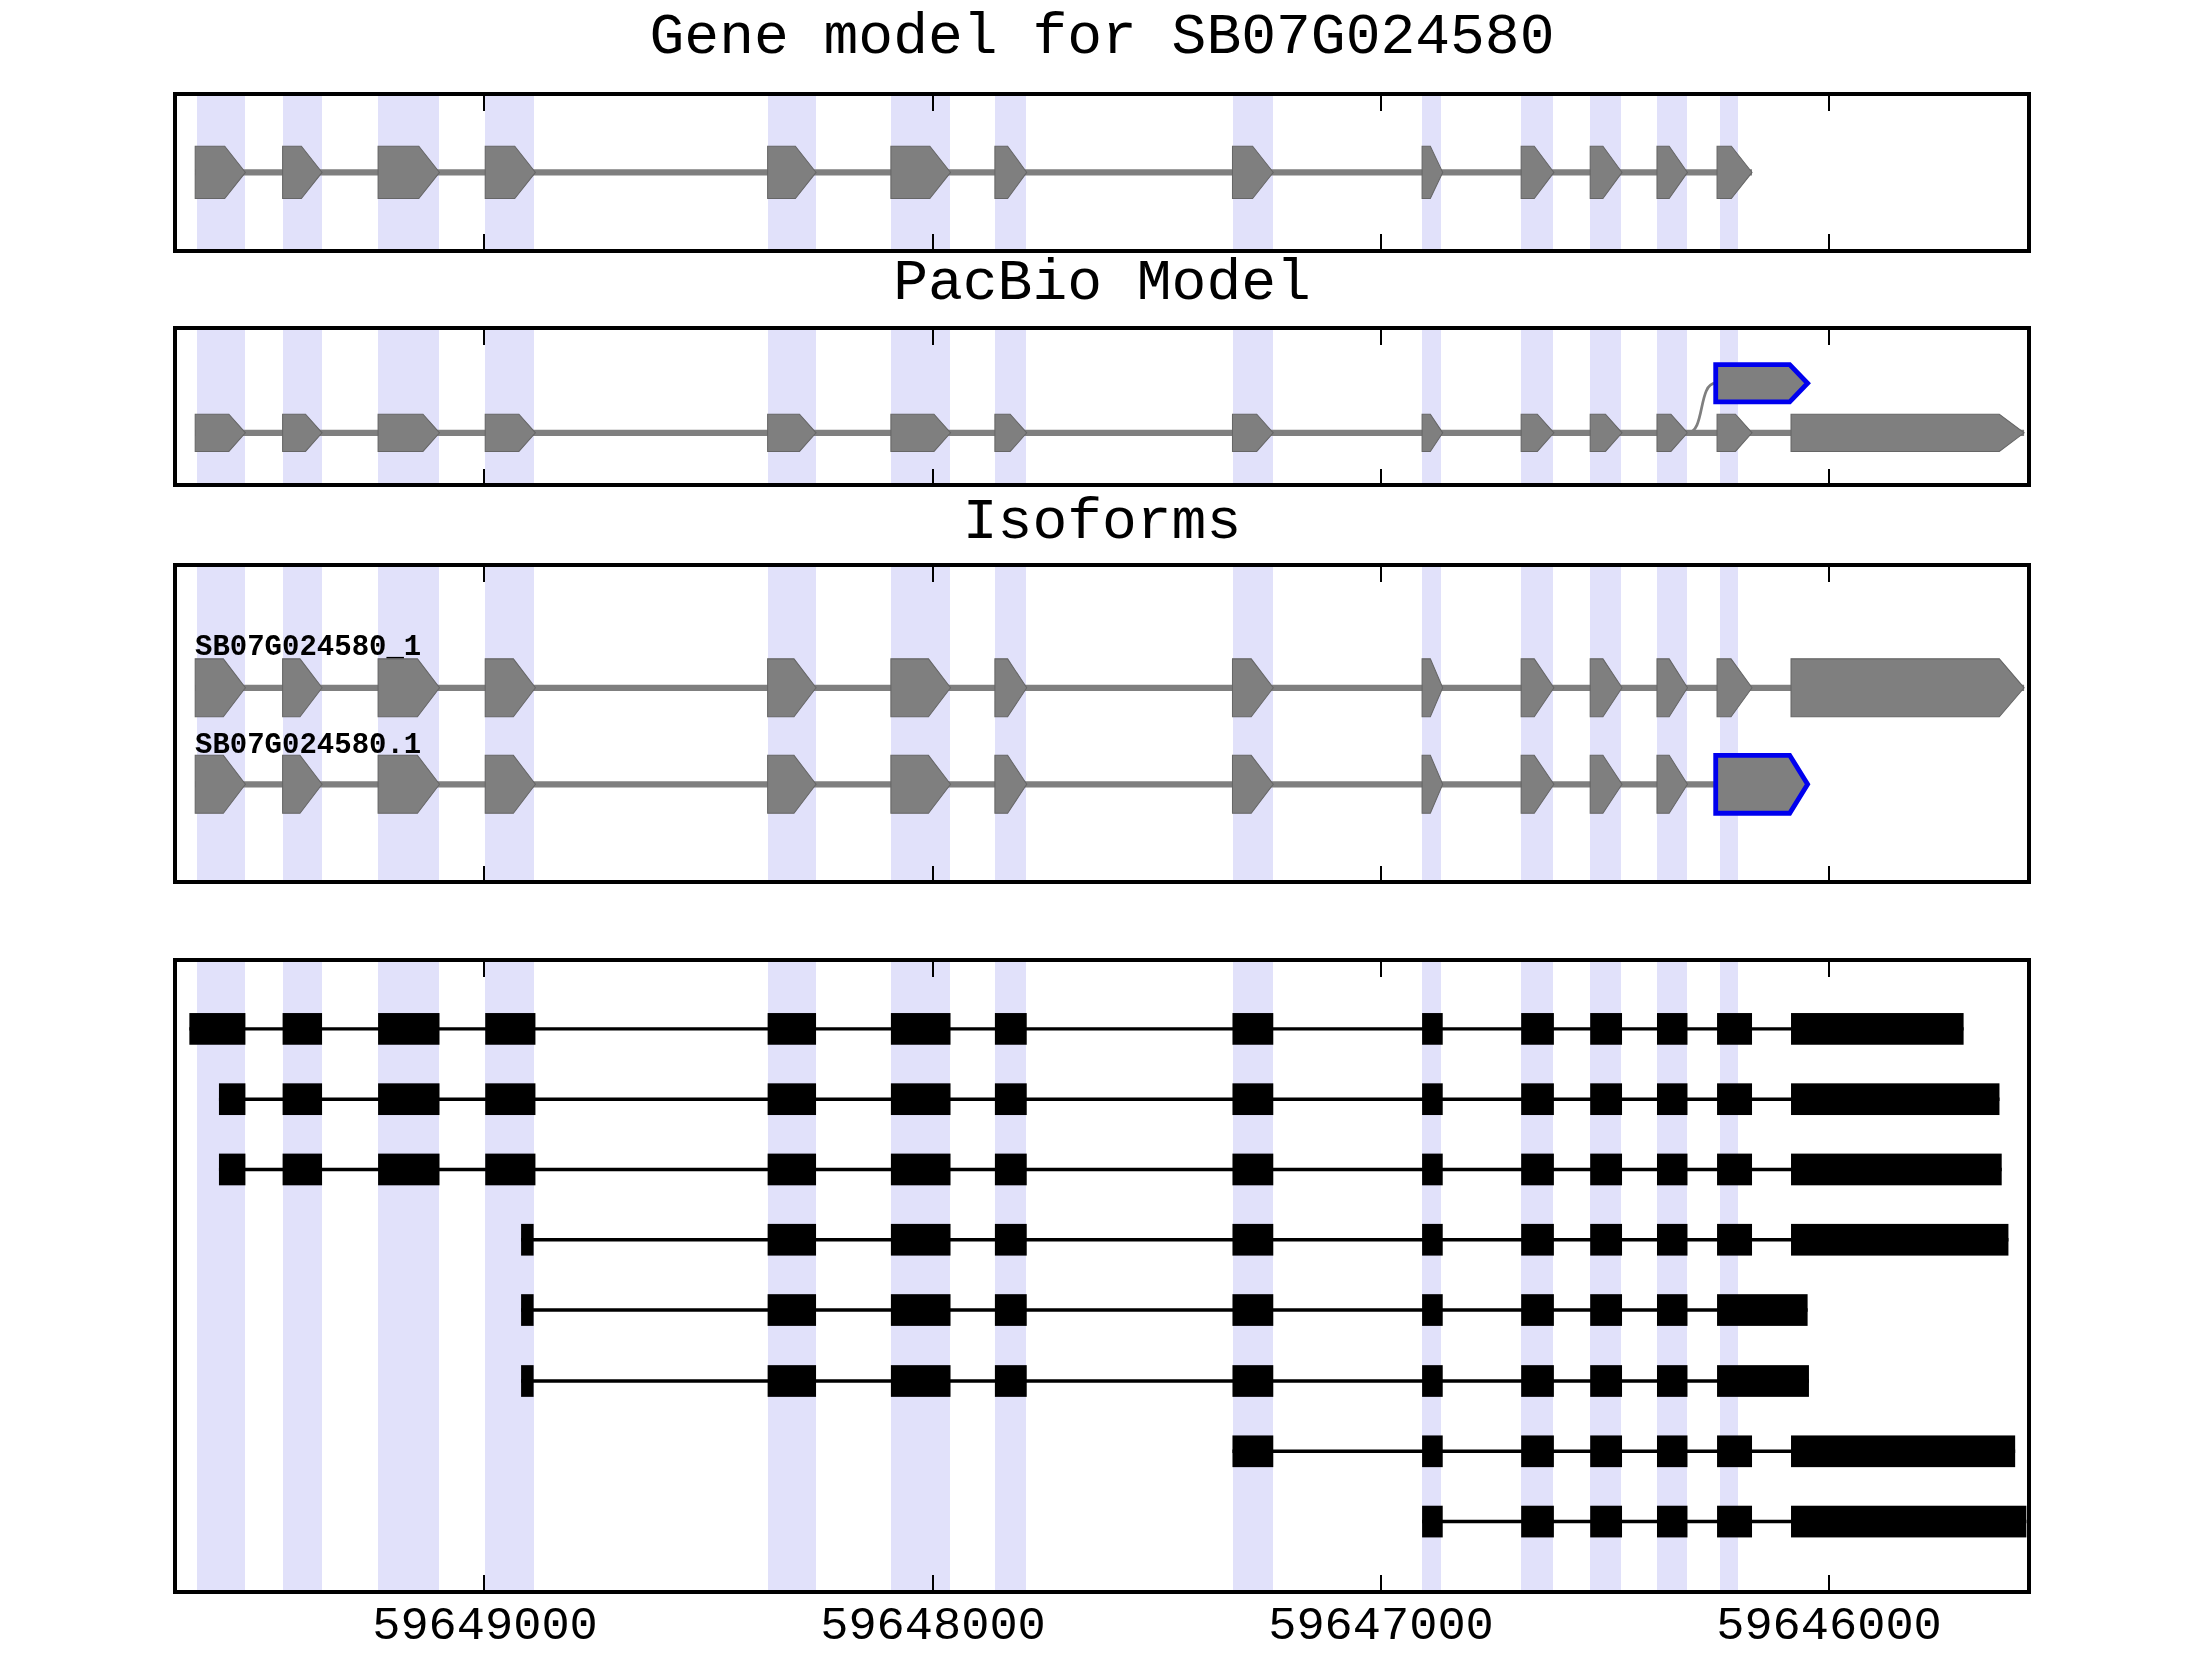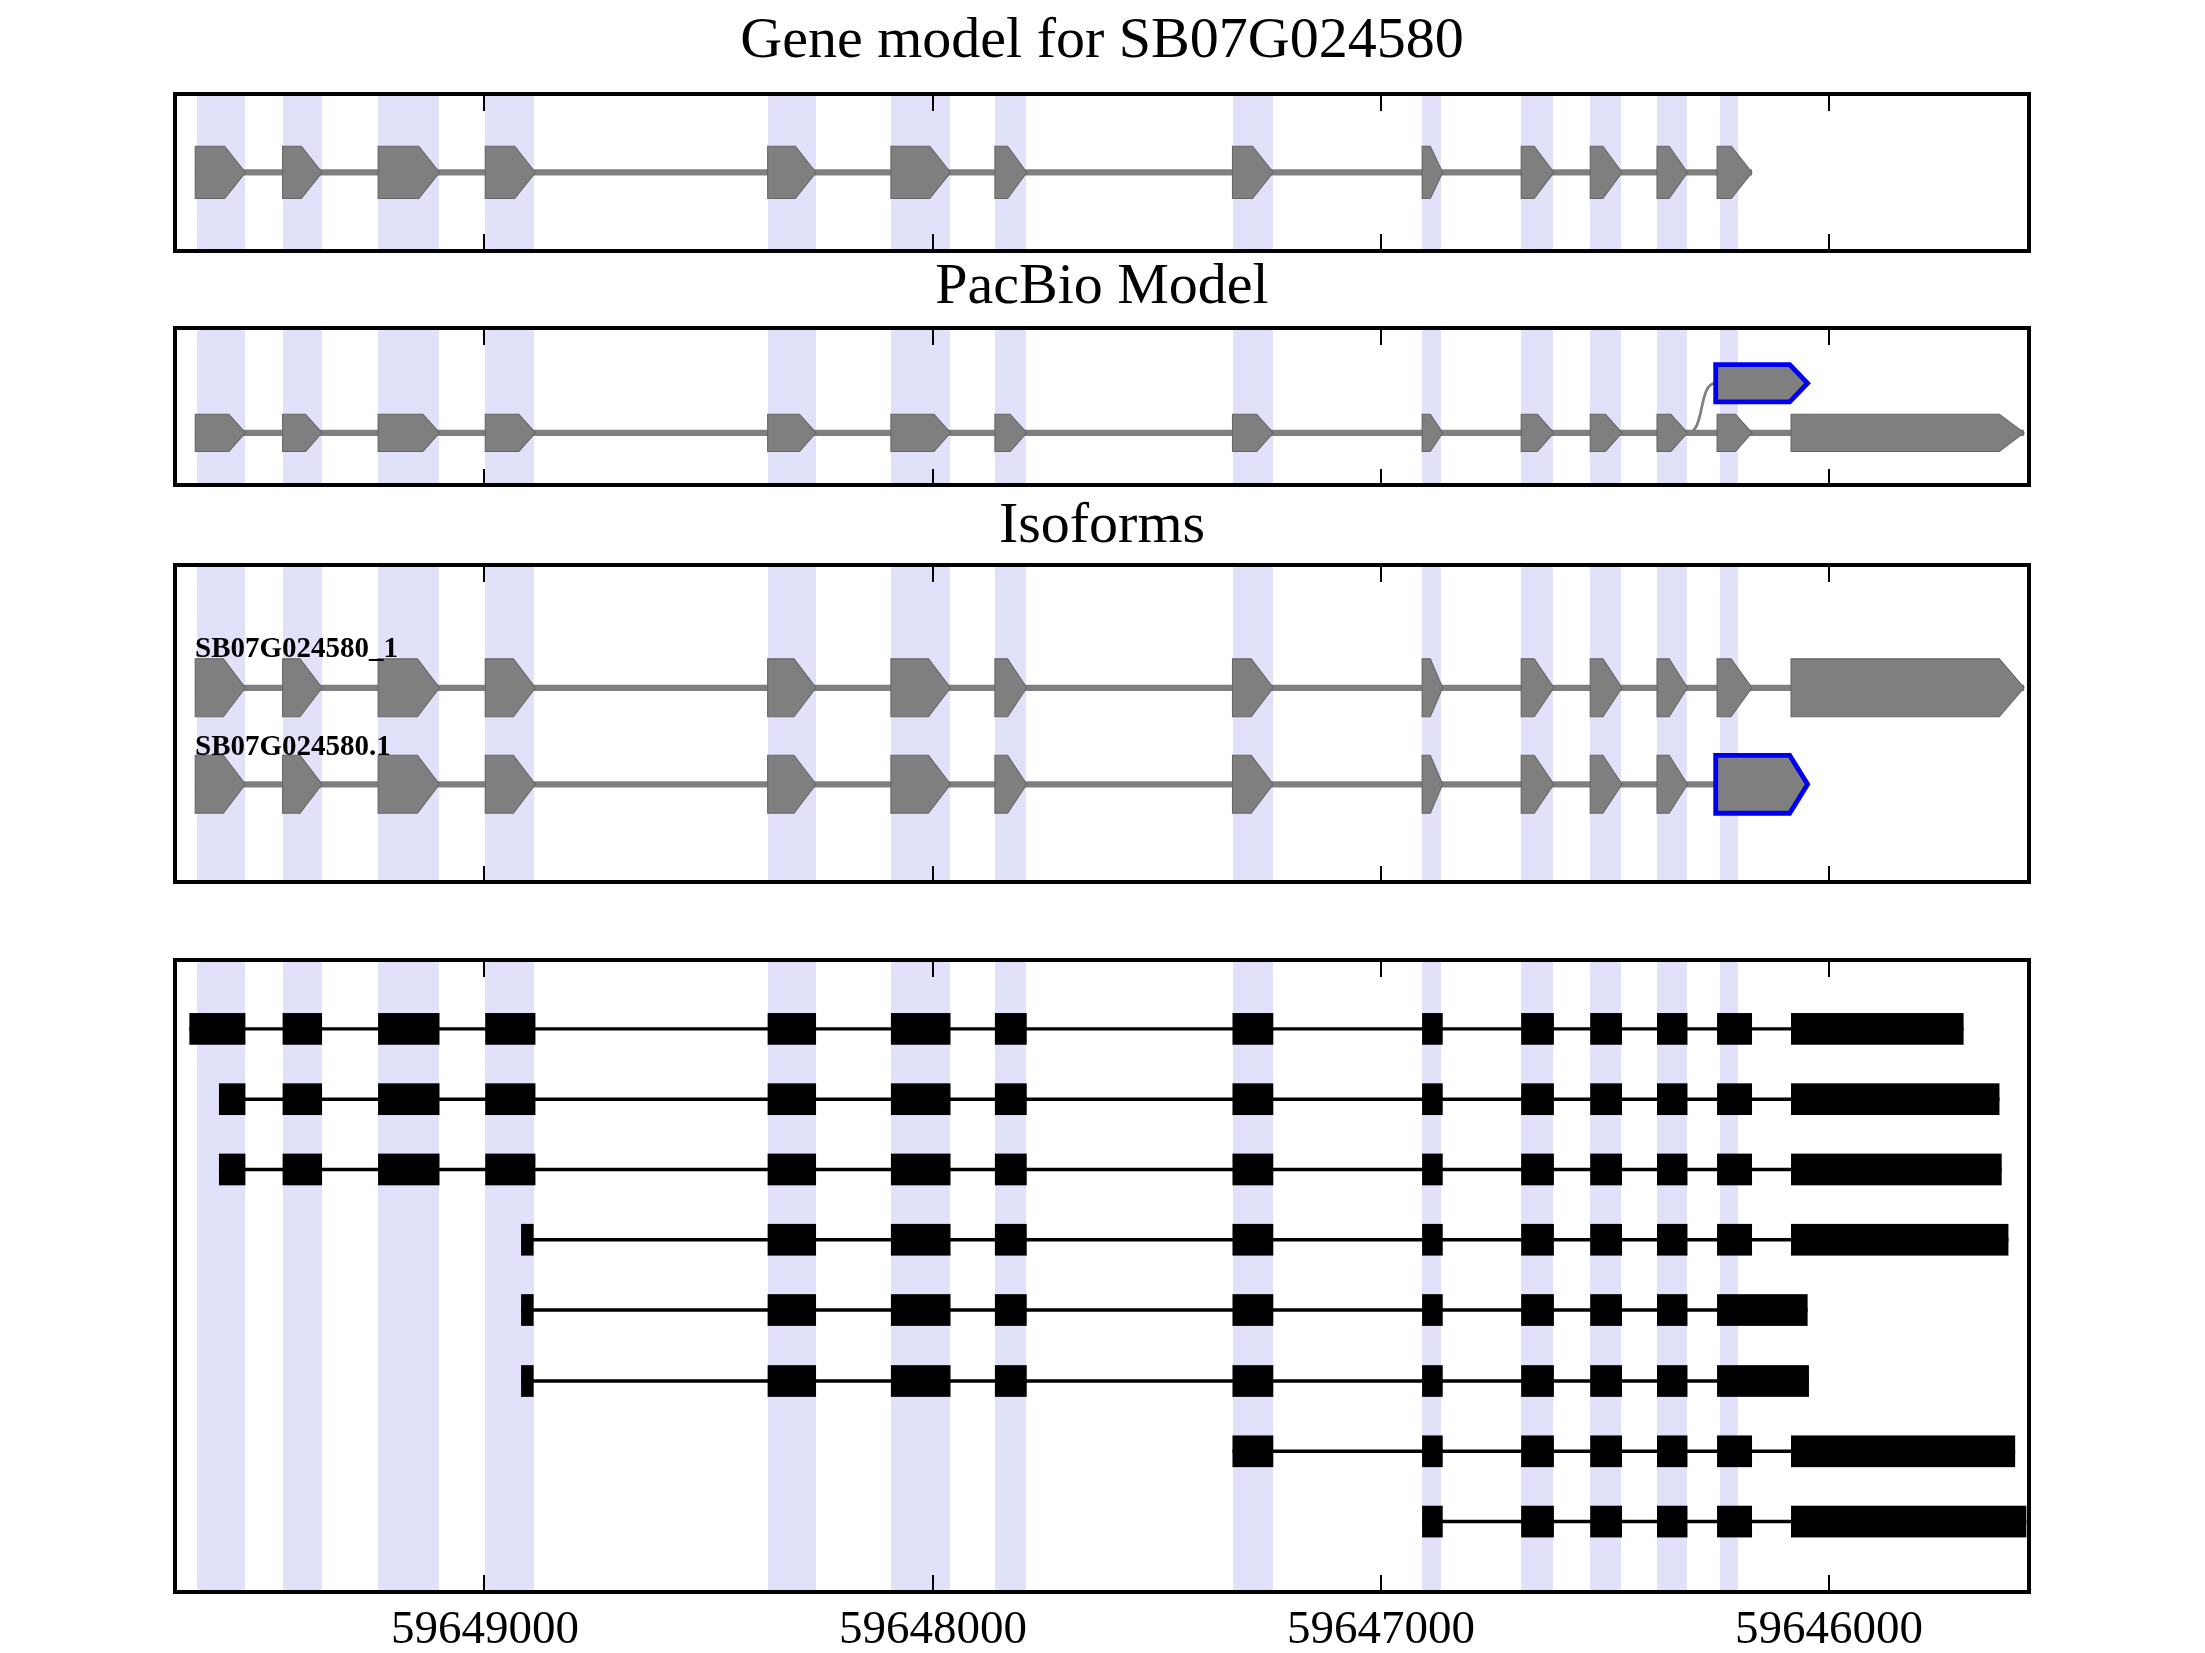--- a/index.html
+++ b/index.html
@@ -1,17 +1,17 @@
 <!DOCTYPE html>
 <html style="font-size:11px"><head>
 <meta charset="utf-8">
 <style>
   html,body{margin:0;padding:0;background:#ffffff;}
   #figure{position:relative;width:2205px;height:1654px;background:#ffffff;overflow:hidden;
-          font-family:Liberation Serif, serif;}
+          font-family:Liberation Mono, monospace;}
   .fig-title{position:absolute;left:175px;width:1854px;text-align:center;color:#000;
              font-size:58px;line-height:1.1;z-index:5;white-space:nowrap;}
   #t0{top:5.5px;}
   #t1{top:252px;}
   #t2{top:491px;}
   #t3{top:892px;}
   .iso-label{position:absolute;left:195px;color:#000;font-size:29px;font-weight:bold;
              z-index:5;white-space:nowrap;}
   #iso0{top:631px;}
   #iso1{top:729px;}

